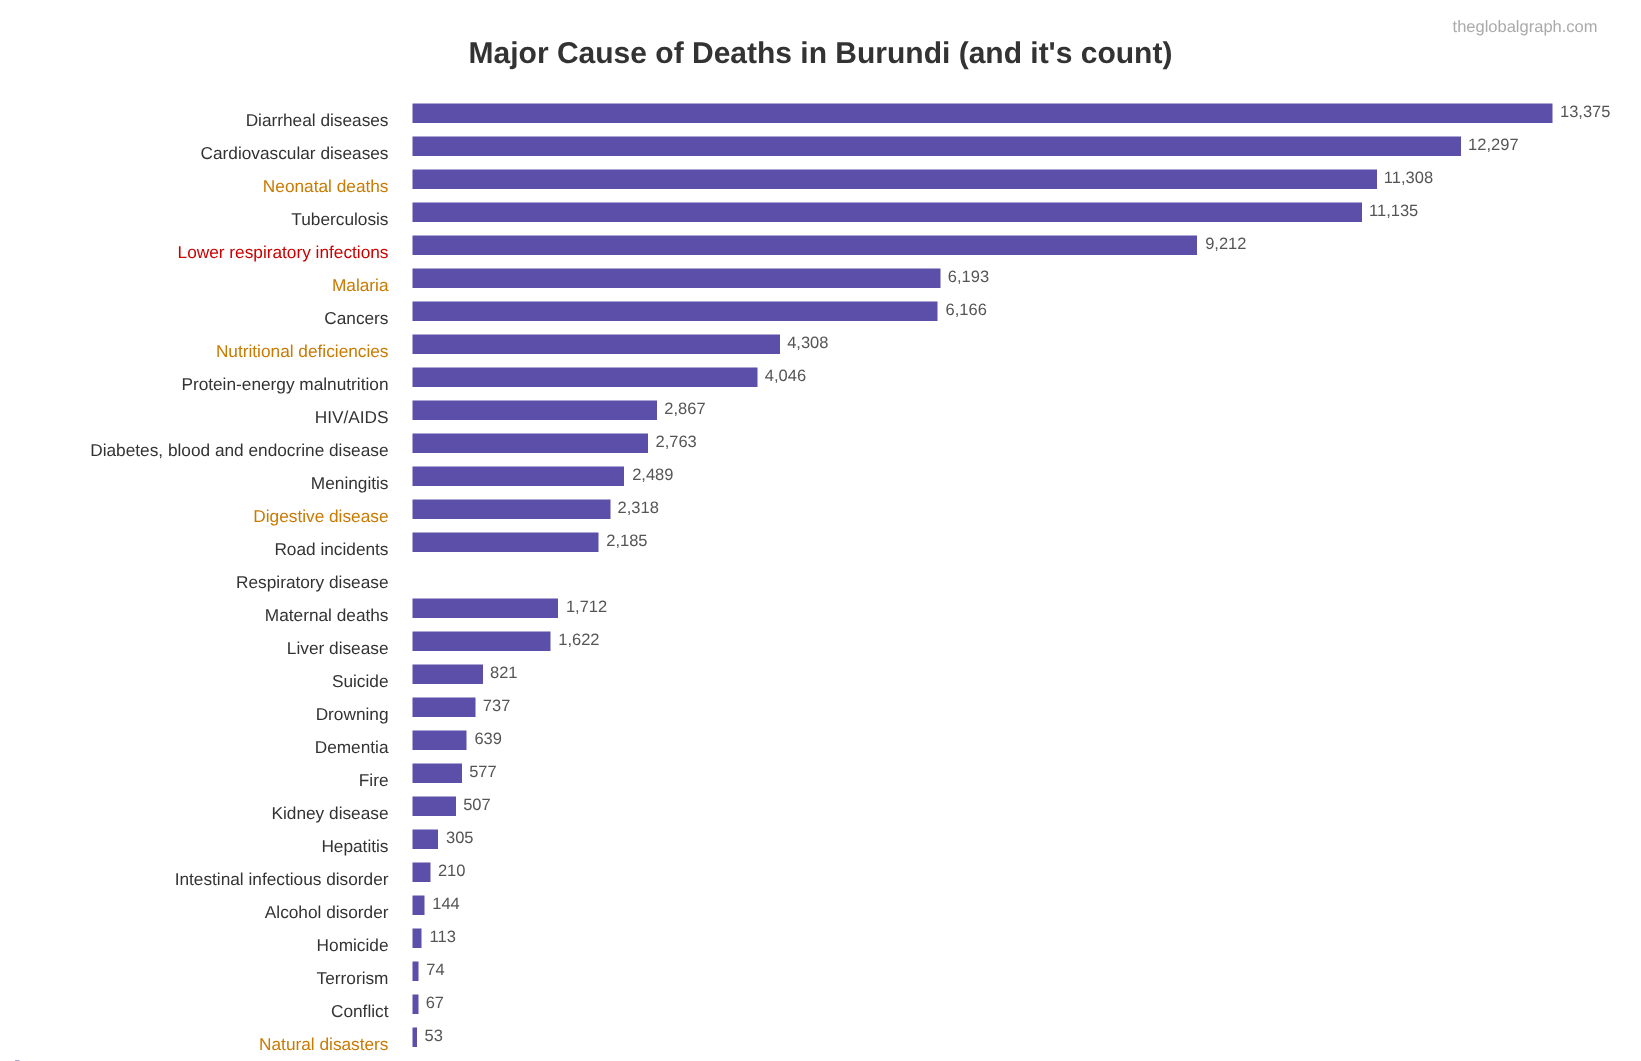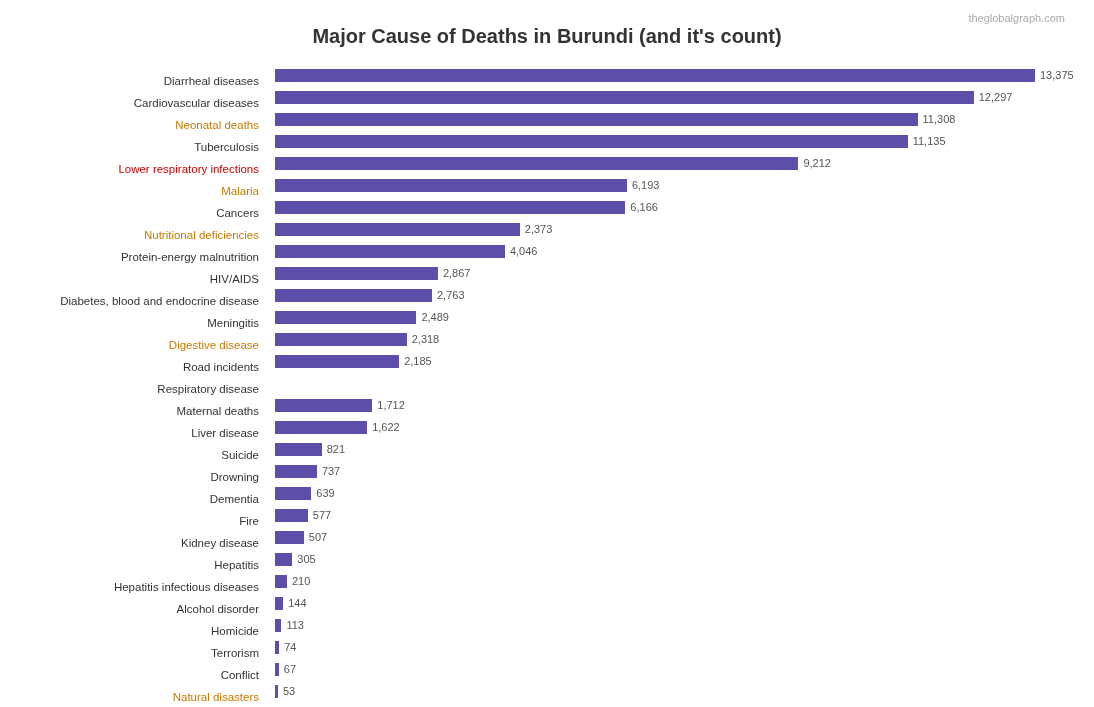--- a/index.html
+++ b/index.html
@@ -131,21 +131,21 @@
         <div class="label">Cancers</div>
         <div class="bar-wrapper">
           <div class="bar" style="width: 350.367px;"></div>
           <span class="bar-value">6,166</span>
         </div>
       </div>
       <div class="bar-row">
         <div class="label highlight-orange">Nutritional deficiencies</div>
         <div class="bar-wrapper">
           <div class="bar" style="width: 244.791px;"></div>
-          <span class="bar-value">2,373</span>
+          <span class="bar-value">4,308</span>
         </div>
       </div>
       <div class="bar-row">
         <div class="label">Protein-energy malnutrition</div>
         <div class="bar-wrapper">
           <div class="bar" style="width: 229.904px;"></div>
           <span class="bar-value">4,046</span>
         </div>
       </div>
       <div class="bar-row">
@@ -236,21 +236,21 @@
         </div>
       </div>
       <div class="bar-row">
         <div class="label">Hepatitis</div>
         <div class="bar-wrapper">
           <div class="bar" style="width: 17.3308px;"></div>
           <span class="bar-value">305</span>
         </div>
       </div>
       <div class="bar-row">
-        <div class="label">Hepatitis infectious diseases</div>
+        <div class="label">Intestinal infectious disorder</div>
         <div class="bar-wrapper">
           <div class="bar" style="width: 11.9327px;"></div>
           <span class="bar-value">210</span>
         </div>
       </div>
       <div class="bar-row">
         <div class="label">Alcohol disorder</div>
         <div class="bar-wrapper">
           <div class="bar" style="width: 8.18243px;"></div>
           <span class="bar-value">144</span>

